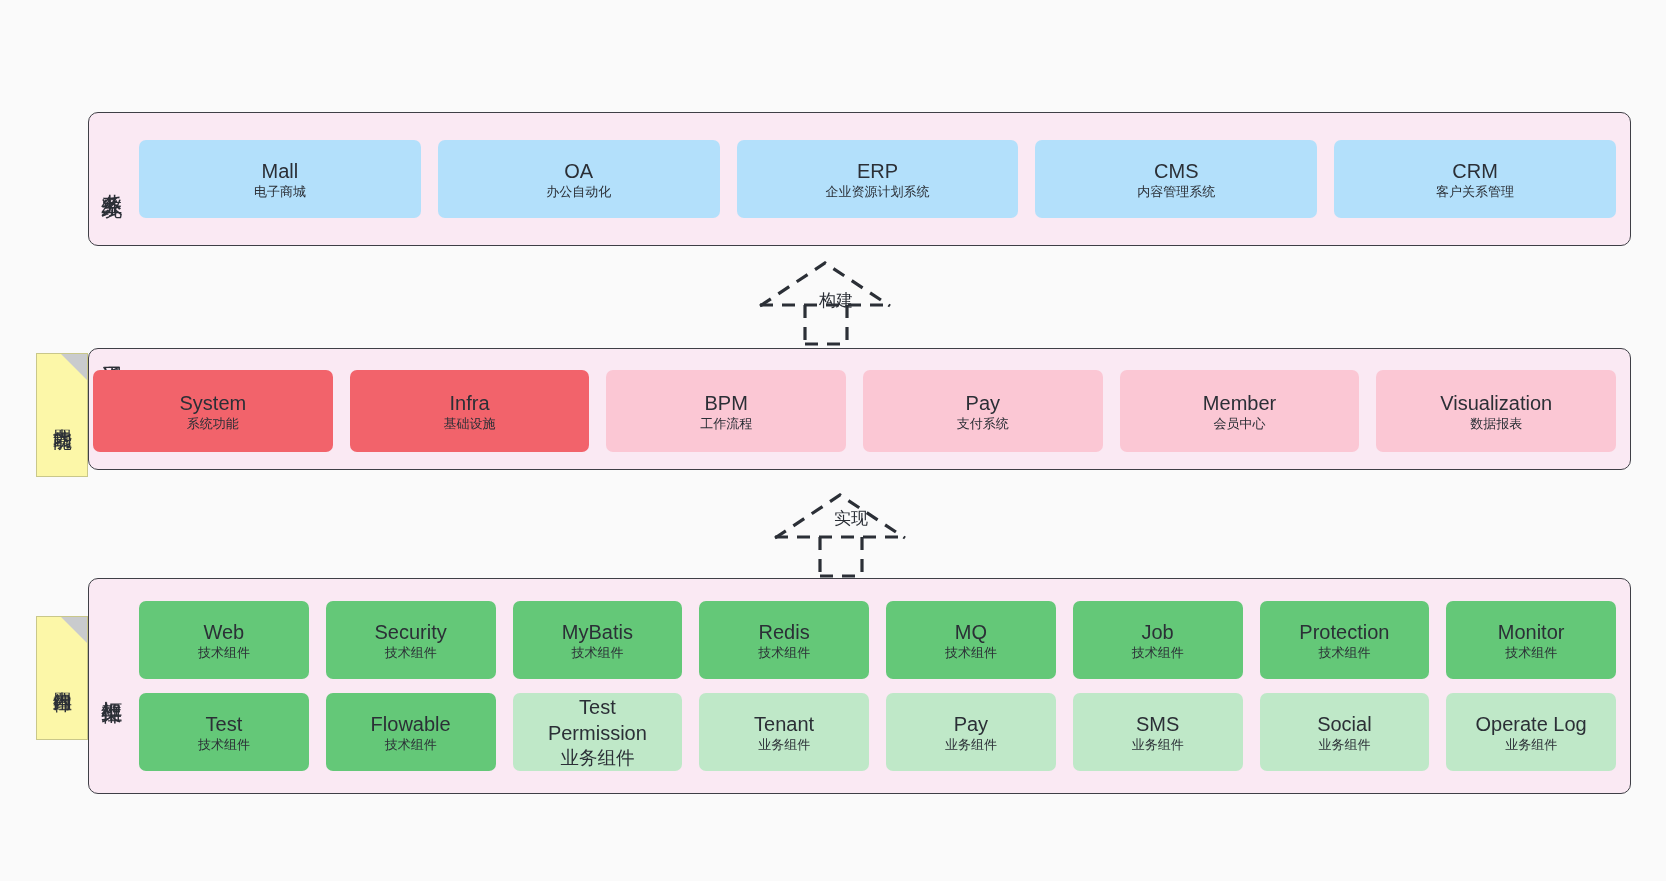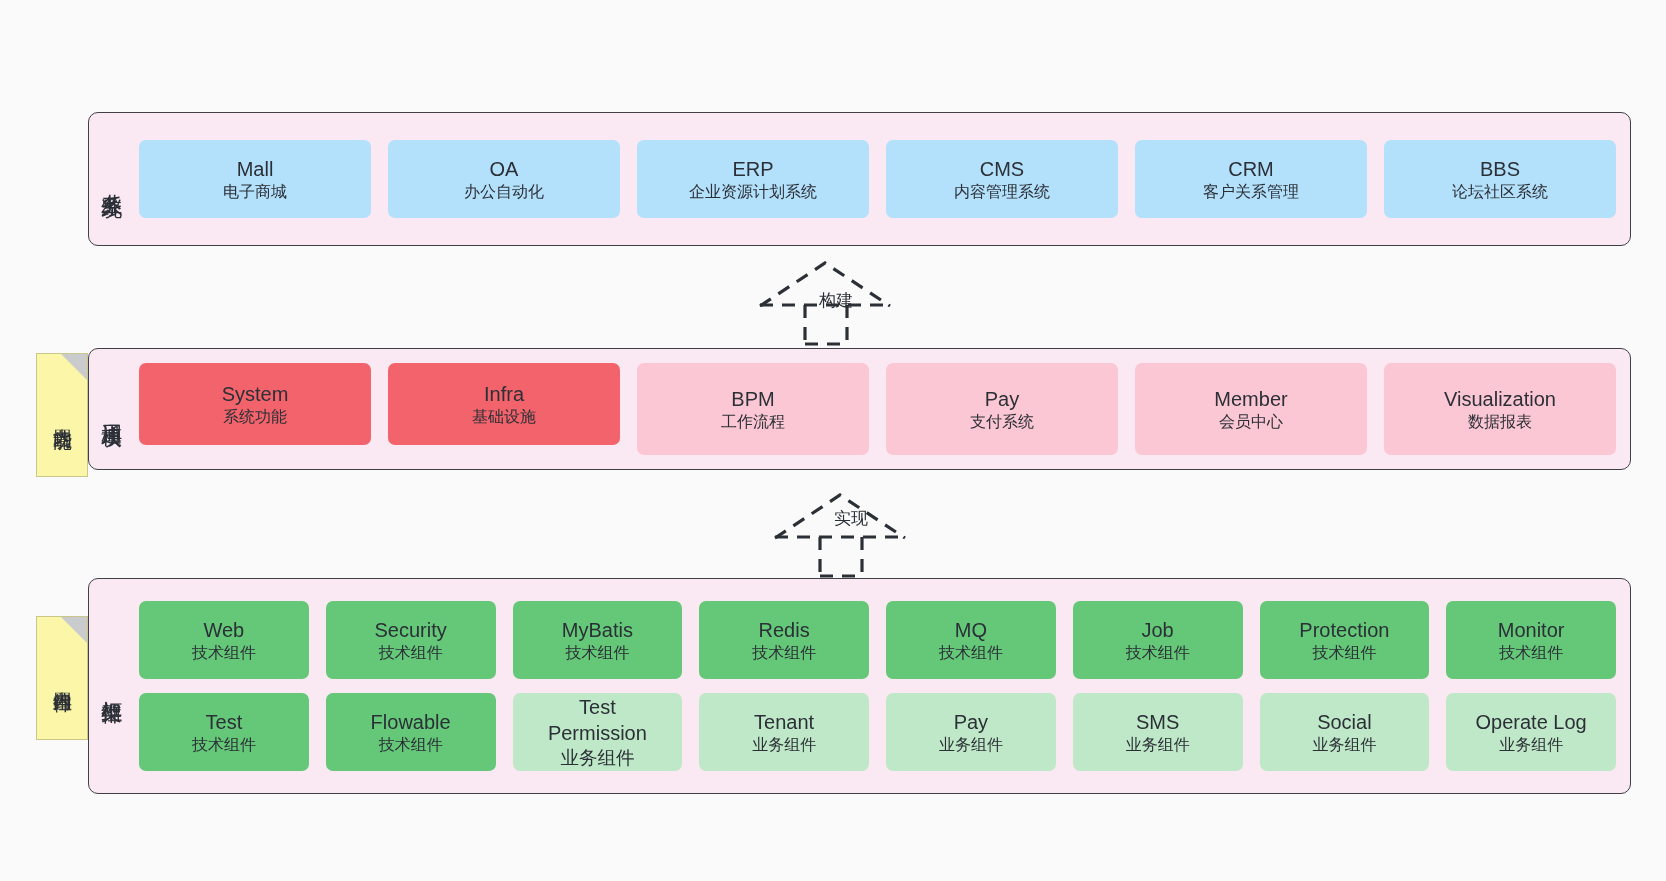--- a/index.html
+++ b/index.html
@@ -60,26 +60,26 @@
     border-radius: 7px;
     display: flex;
     flex-direction: column;
     align-items: center;
     justify-content: center;
     text-align: center;
     line-height: 1.30;
     user-select: none;
   }
   .card .t1 { font-size: 20px; }
-  .card .t2 { font-size: 16px; }
+  .card .t2 { font-size: 13px; }
   .card .t3 { font-size: 18.5px; }
 
   .c-blue       { background: #b3e0fb; height: 78px; }
   .c-red        { background: #f2636b; height: 82px; }
-  .c-pink       { background: #fbc7d4; height: 92px; }
+  .c-pink       { background: #fbc7d4; height: 82px; }
   .c-green      { background: #64c878; height: 78px; }
   .c-greenlight { background: #bfe8c8; height: 78px; }
 
   
   .note {
     position: absolute;
     box-sizing: border-box;
     background: #fcf7a8;
     border: 1px solid #c9c78a;
     display: flex;
@@ -131,24 +131,20 @@
         <span class="t2">企业资源计划系统</span>
       </div>
       <div class="card c-blue">
         <span class="t1">CMS</span>
         <span class="t2">内容管理系统</span>
       </div>
       <div class="card c-blue">
         <span class="t1">CRM</span>
         <span class="t2">客户关系管理</span>
       </div>
-      <div class="card c-blue">
-        <span class="t1">BBS</span>
-        <span class="t2">论坛社区系统</span>
-      </div>
     </div>
   </div>
 </div>
 
 <div class="arrow" style="left:755px; top:258px; width:150px; height:88px;">
   <svg width="150" height="88" viewBox="0 0 150 88">
 
     <polyline points="5,48 70,5 135,48" fill="none" stroke="#2b2f36" stroke-width="3.2" stroke-dasharray="13,9" stroke-linecap="butt"></polyline>
     <line x1="5" y1="47" x2="135" y2="47" stroke="#2b2f36" stroke-width="3.2" stroke-dasharray="13,9"></line>
 
@@ -157,21 +153,21 @@
     <line x1="50" y1="86" x2="92" y2="86" stroke="#2b2f36" stroke-width="3.2" stroke-dasharray="13,9"></line>
   </svg>
   <span class="lbl" style="left:64px; top:31px;text-align:center;">构建</span>
 </div>
 
 <div class="note" style="left:36px; top:353px; width:52px; height:124px;">
   <span class="fold"></span>
   <span>内置功能</span>
 </div>
 
-<div class="layer" style="left:88px; top:348px; width:1543px; height:122px;">
+<div class="layer" style="left:88px; top:348px; width:1543px; height:122px;flex-direction:column;">
   <div class="layer-title">通用模块</div>
   <div class="layer-body">
     <div class="row">
       <div class="card c-red">
         <span class="t1">System</span>
         <span class="t2">系统功能</span>
       </div>
       <div class="card c-red">
         <span class="t1">Infra</span>
         <span class="t2">基础设施</span>

